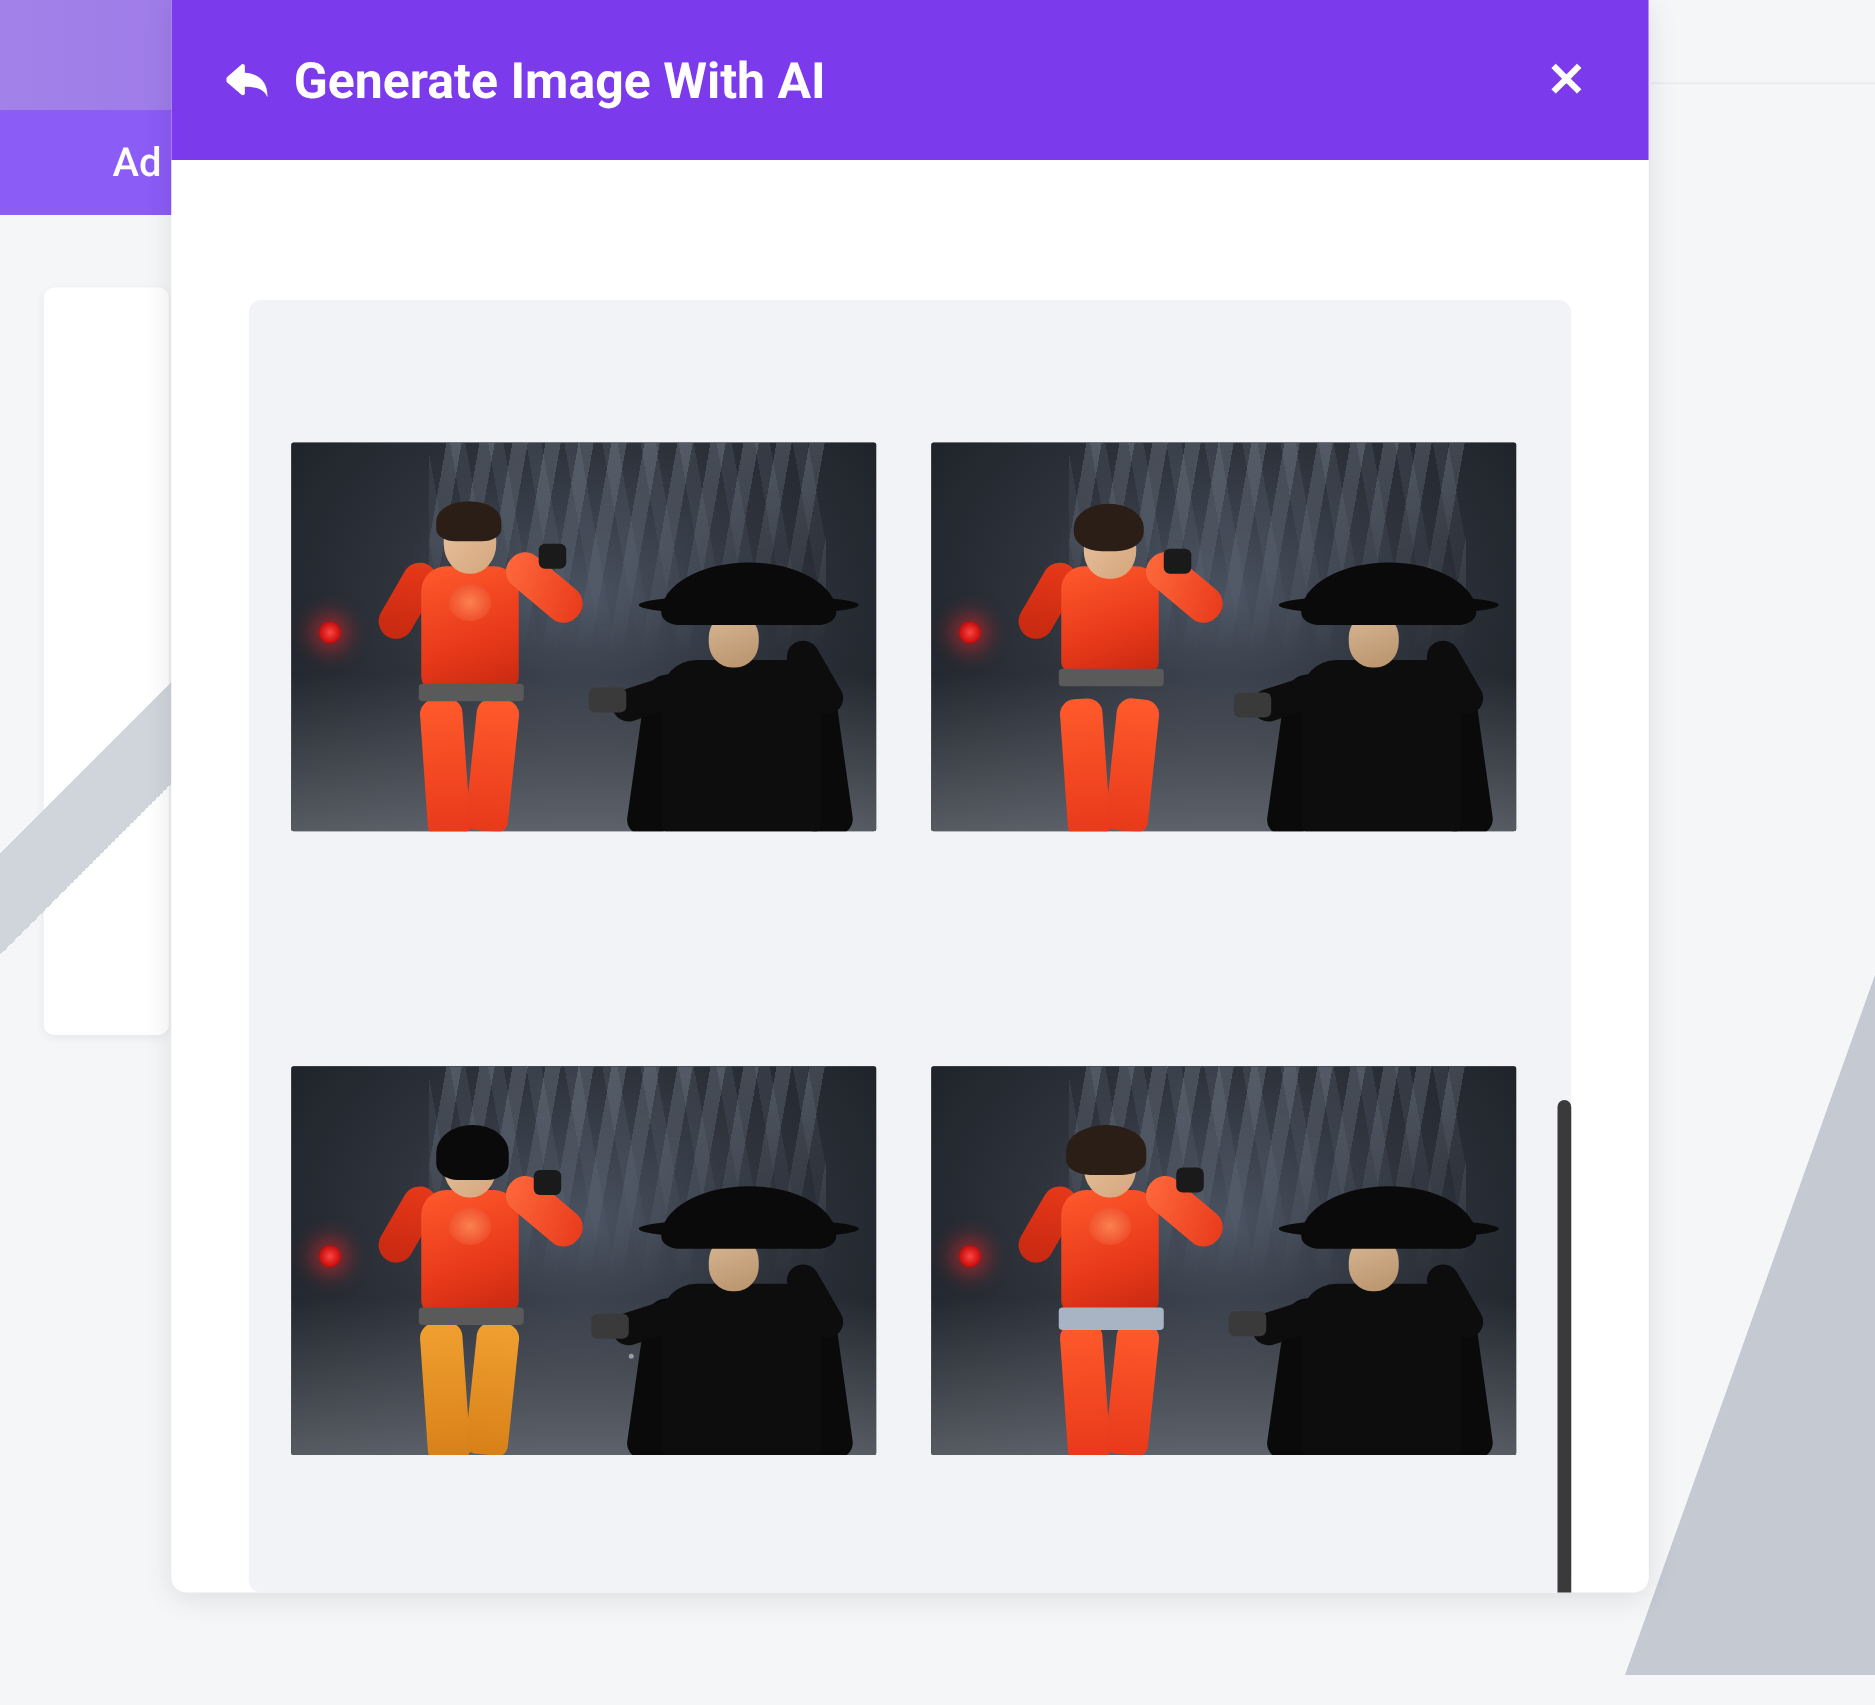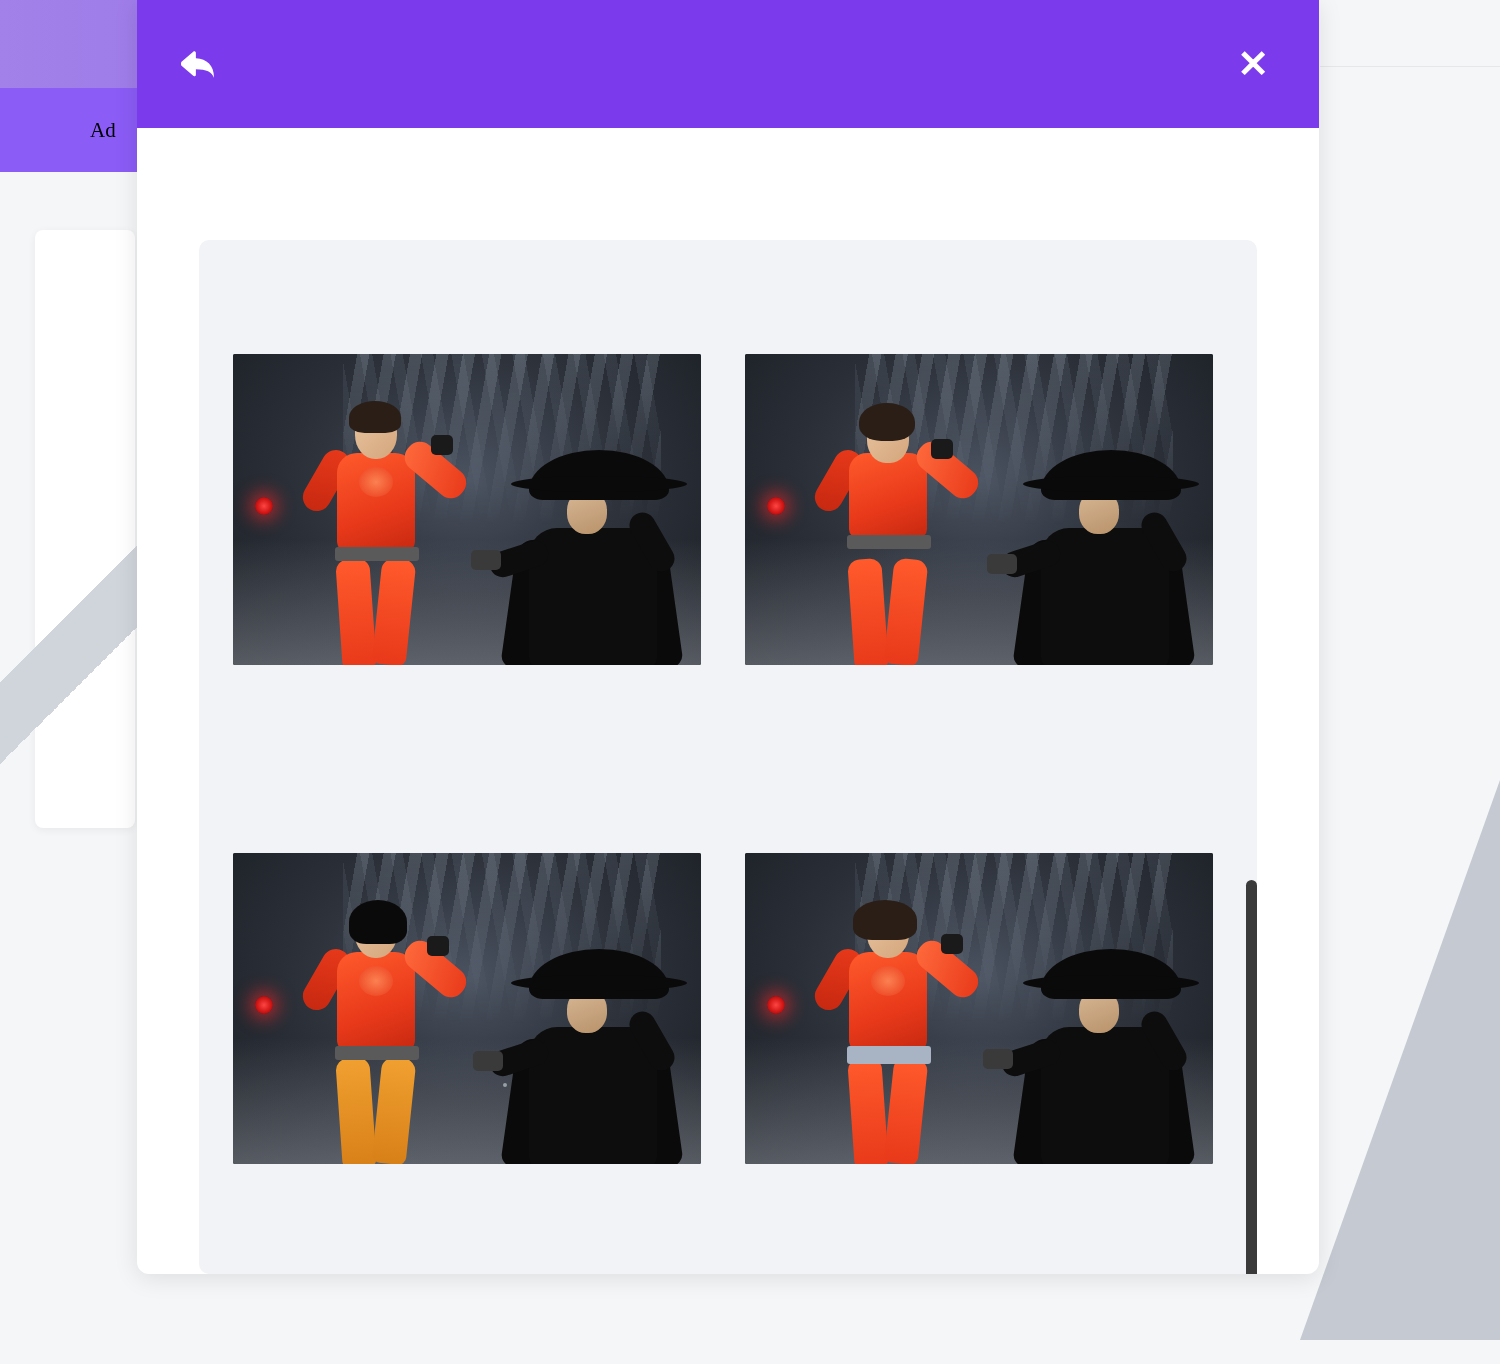--- a/index.html
+++ b/index.html
@@ -26,24 +26,23 @@
     .bg-nav {
       position: absolute;
       top: 88px;
       left: 0;
       width: 140px;
       height: 84px;
       background: #8b5cf6;
       display: flex;
       align-items: center;
       padding-left: 90px;
-      color: #000000;
-      font-size: 21px;
+      color: #ffffff;
+      font-size: 32px;
       font-weight: 500;
-      font-family: Liberation Serif, serif;
     }
     .bg-card {
       position: absolute;
       top: 230px;
       left: 35px;
       width: 100px;
       height: 598px;
       background: white;
       border-radius: 8px;
       box-shadow: 0 2px 8px rgba(0,0,0,0.06);
@@ -416,20 +415,21 @@
 <div class="bg-diagonal-left"></div>
 <div class="bg-right-panel"></div>
 <div class="bg-diagonal-right"></div>
 
 <div class="modal">
   <div class="modal-header">
     <div class="modal-header-left">
       <svg class="back-icon" viewBox="0 0 512 420" fill="currentColor">
         <path d="M8 236l176 152c15 13 40 3 40-18v-80c160 2 240 40 272 128 6-180-100-288-272-296V42c0-21-25-31-40-18L8 176c-11 10-11 50 0 60z"></path>
       </svg>
+      <div class="modal-title">Generate Image With AI</div>
     </div>
     <div class="close-icon">✕</div>
   </div>
 
   <div class="modal-body">
 
     <div class="results-panel">
       <div class="results-grid">
 
         <div class="result-item v1" title="Comic hero in orange suit facing villain in black hat, variant 1">

